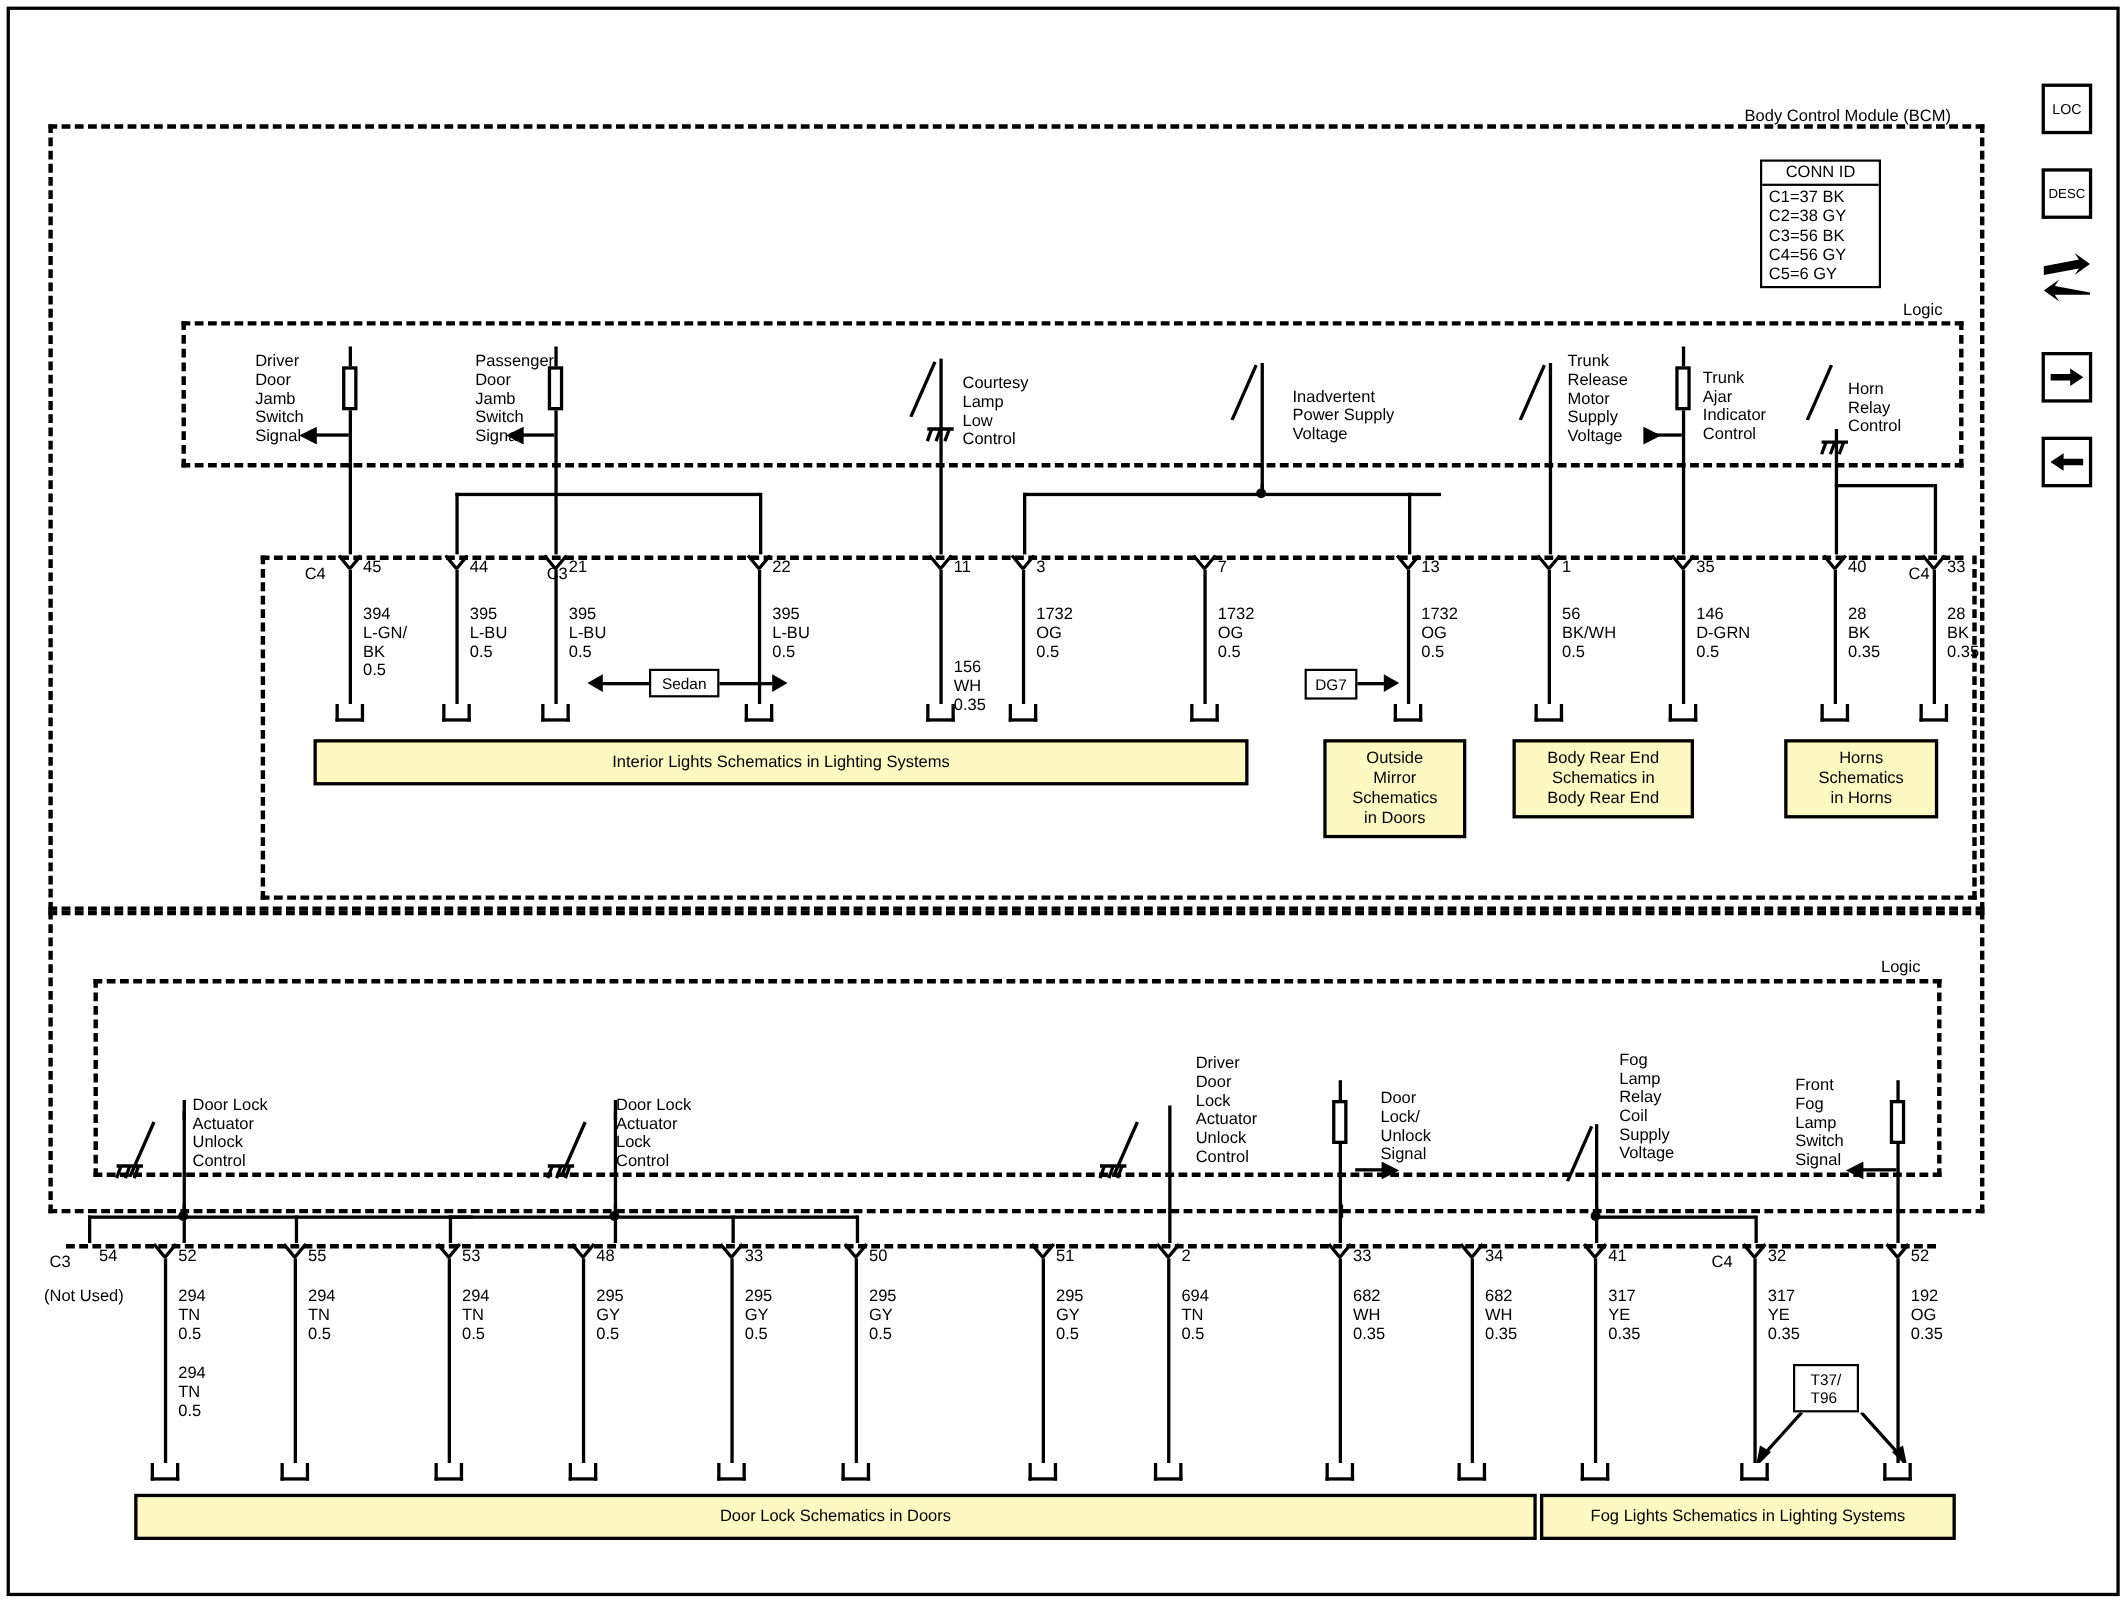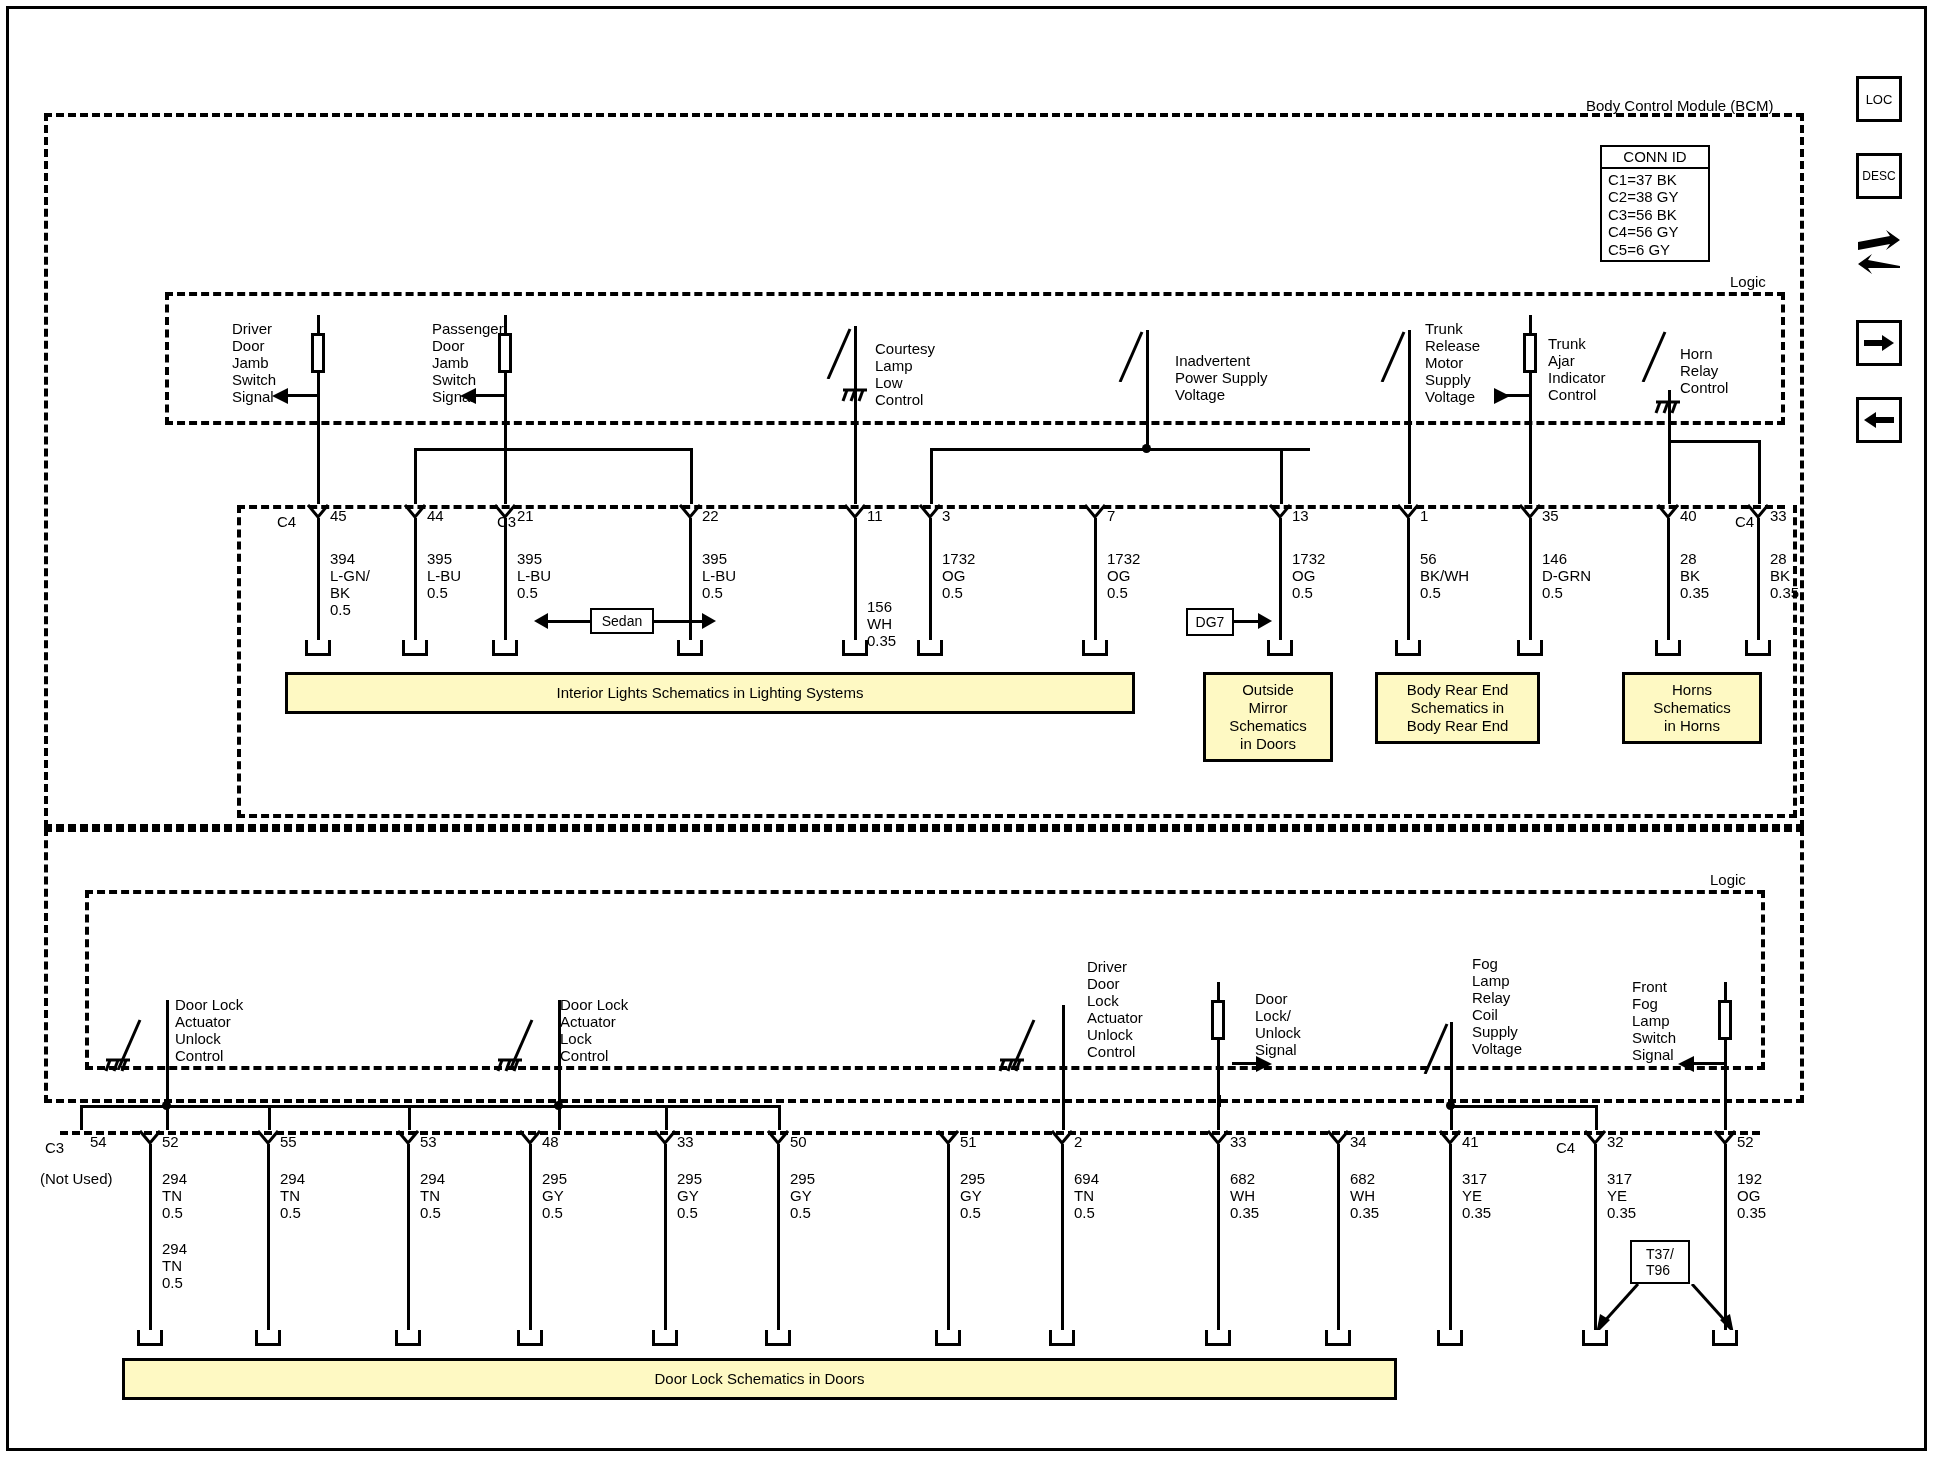--- a/index.html
+++ b/index.html
@@ -155,20 +155,21 @@
   <svg style="position:absolute;left:1592px;top:1284px;" width="50" height="52">
       <line x1="46" y1="0" x2="10" y2="40" stroke="#000" stroke-width="3"></line>
       <polygon points="4,50 18,36 8,30" fill="#000"></polygon>
     </svg>
   <svg style="position:absolute;left:1688px;top:1284px;" width="50" height="52">
       <line x1="4" y1="0" x2="40" y2="40" stroke="#000" stroke-width="3"></line>
       <polygon points="46,50 32,36 42,30" fill="#000"></polygon>
     </svg>
 
   <div class="box" style="left:122px;top:1358px;width:1275px;height:42px;">Door Lock Schematics in Doors</div>
+  <div class="box" style="left:1400px;top:1358px;width:378px;height:42px;">Fog Lights Schematics in Lighting Systems</div>
 
   <div class="toolbtn" style="left:1856px;top:76px;">
     <span style="font-size:13px;letter-spacing:0;">LOC</span>
   </div>
   <div class="toolbtn" style="left:1856px;top:153px;">
     <span style="font-size:12px;">DESC</span>
   </div>
   <div style="position:absolute;left:1856px;top:228px;width:46px;height:56px;">
     <svg width="46" height="56">
       <polygon points="2,14 34,8 30,2 44,12 30,22 34,16 2,22" fill="#000"></polygon>

